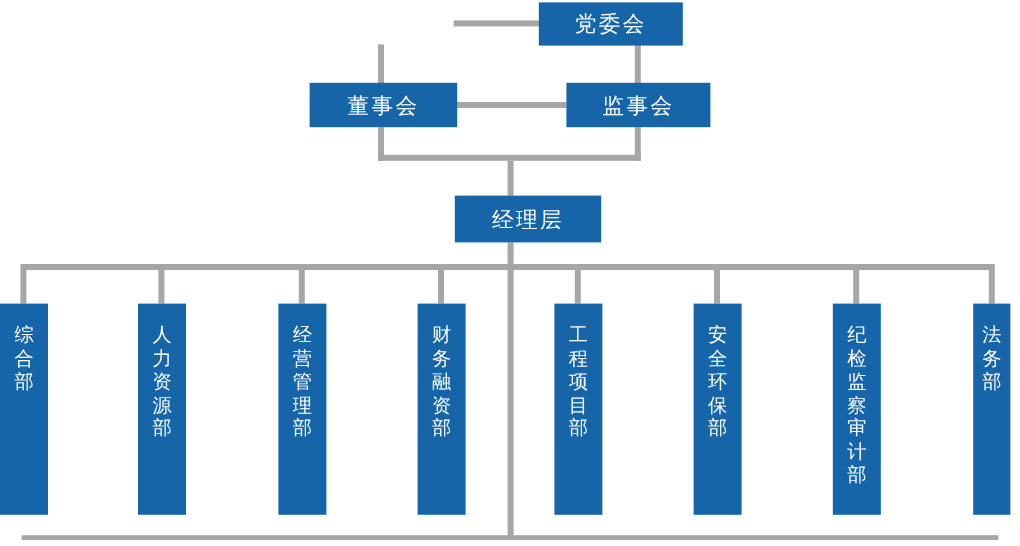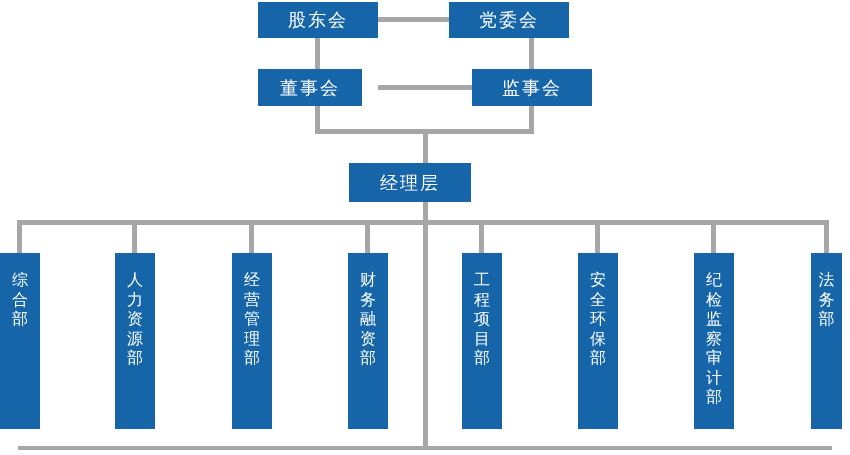--- a/index.html
+++ b/index.html
@@ -60,25 +60,24 @@
   <div class="line" style="left:17px; top:225px; width:5px; height:28px;"></div>
   <div class="line" style="left:132px; top:225px; width:5px; height:28px;"></div>
   <div class="line" style="left:249px; top:225px; width:5px; height:28px;"></div>
   <div class="line" style="left:365px; top:225px; width:5px; height:28px;"></div>
   <div class="line" style="left:479px; top:225px; width:5px; height:28px;"></div>
   <div class="line" style="left:595px; top:225px; width:5px; height:28px;"></div>
   <div class="line" style="left:711px; top:225px; width:5px; height:28px;"></div>
   <div class="line" style="left:824px; top:225px; width:5px; height:28px;"></div>
   <div class="line" style="left:18px; top:446px; width:814px; height:4px;"></div>
 
-  <div class="node" style="left:258px; top:2px; width:120px; height:36px;">股东会</div>
   <div class="node" style="left:449px; top:2px; width:120px; height:36px;">党委会</div>
-  <div class="node" style="left:258px; top:69px; width:104px; height:37px;">董事会</div>
+  <div class="node" style="left:258px; top:69px; width:123px; height:37px;">董事会</div>
   <div class="node" style="left:472px; top:69px; width:120px; height:37px;">监事会</div>
-  <div class="node" style="left:349px; top:163px; width:122px; height:39px;">经理层</div>
+  <div class="node" style="left:379px; top:163px; width:122px; height:39px;">经理层</div>
 
   <div class="vnode" style="left:0px; top:253px; width:40px; height:176px;">
       <span>综</span>
       <span>合</span>
       <span>部</span>
     </div>
   <div class="vnode" style="left:115px; top:253px; width:40px; height:176px;">
       <span>人</span>
       <span>力</span>
       <span>资</span>

